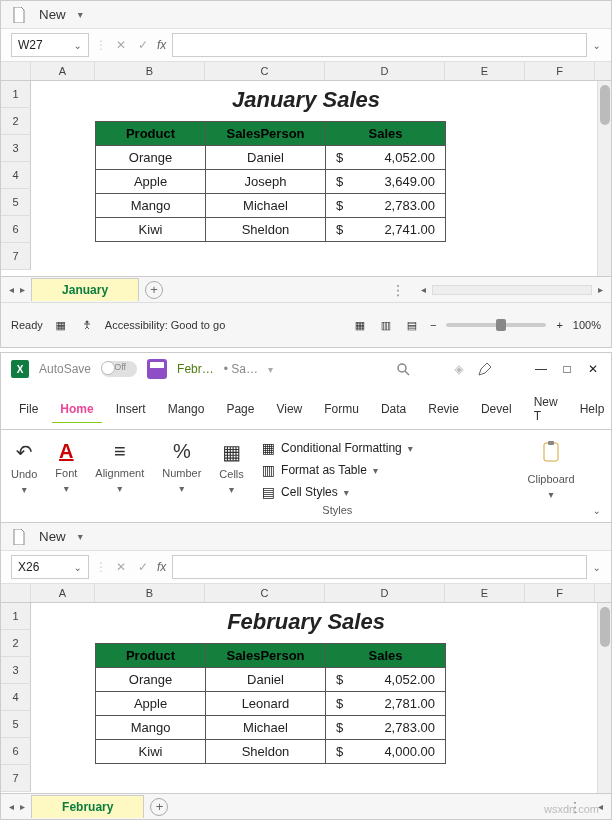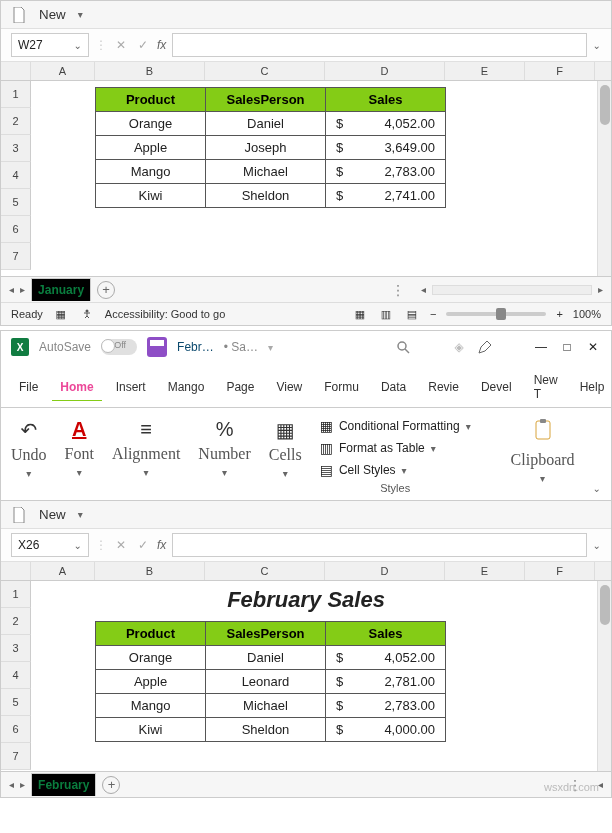--- a/index.html
+++ b/index.html
@@ -52,21 +52,21 @@
     border-collapse: collapse;
     margin: 6px 0 0 94px;
     font-size: 13px;
   }
   table.data th, table.data td {
     border: 1px solid #555;
     padding: 4px 10px;
     height: 22px;
   }
   table.data th {
-    background: #84cc16;
+    background: #15803d;
     color:#000;
     font-weight:bold;
     text-align:center;
     width: 110px;
   }
   table.data th.c2 { width: 120px; }
   table.data th.c3 { width: 120px; }
   table.data td.prod { text-align:center; width:110px; }
   table.data td.person { text-align:center; width:120px; }
   table.data td.sales { width:120px; position:relative; text-align:right; padding-left:20px;}
@@ -77,29 +77,29 @@
     display:flex; flex-direction:column;
   }
   .rn { height:27px; background:#f0f0f0; border-right:1px solid #ccc; border-bottom:1px solid #ddd;
         font-size:11px; text-align:center; line-height:27px; color:#444; }
 
   .sheet-tabs {
     display:flex; align-items:center; background:#f6f6f6; border-top:1px solid #ccc;
     padding: 0 8px; height:26px; gap:6px; position:relative;
   }
   .tab {
-    padding: 4px 6px; background:#000000; border:1px solid #ccc; border-bottom:none;
+    padding: 4px 30px; background:#fef9c3; border:1px solid #ccc; border-bottom:none;
     color:#0a7d3e; font-weight:bold; font-size:12px; cursor:pointer;
   }
   .circ-plus { width:18px; height:18px; border:1px solid #aaa; border-radius:50%;
     display:flex; align-items:center; justify-content:center; font-size:13px; color:#666; cursor:pointer;}
 
   .status {
     display:flex; align-items:center; background:#f6f6f6; border-top:1px solid #ddd;
-    padding:3px 10px; gap:10px; font-size:11px; color:#333;
+    padding:14px 10px; gap:10px; font-size:11px; color:#333;
   }
   .slider { width:100px; height:4px; background:#ccc; position:relative; border-radius:2px;}
   .slider .thumb { position:absolute; top:-4px; left:50%; width:10px; height:12px; background:#888; border-radius:2px;}
 
   
   .titlebar { display:flex; align-items:center; padding:6px 10px; gap:10px; background:#fff;}
   .excel-icon { width:18px;height:18px;background:#107c41;color:#fff;font-size:10px;font-weight:bold;
     display:flex;align-items:center;justify-content:center;border-radius:2px;}
   .toggle { width:36px;height:16px;background:#e0e0e0;border-radius:8px;position:relative;}
   .toggle .knob{width:14px;height:14px;background:#fff;border:1px solid #bbb;border-radius:50%;position:absolute;top:0;left:0;}
@@ -108,21 +108,21 @@
 
   .ribbon-tabs { display:flex; gap:6px; padding:4px 10px 0; border-bottom:1px solid #ccc; align-items:center;}
   .rtab { padding:6px 8px; font-size:12px; color:#333; cursor:pointer; }
   .rtab.active { color:#ec4899; border-bottom:1px solid #84cc16; font-weight:600;}
   .rtab-right { margin-left:auto; display:flex; gap:6px; }
   .share-btn { background:#107c41; color:#fff; border-radius:4px; padding:5px 10px; font-size:12px;}
 
   .ribbon { display:flex; padding:10px 10px 6px; gap:18px; border-bottom:1px solid #ccc; background:#fff; align-items:flex-start;}
   .group { display:flex; flex-direction:column; align-items:center; gap:4px; font-size:11px; color:#555;}
   .group .g-icon { font-size:20px; color:#333; }
-  .group .g-label { font-size:16px;font-family:Liberation Serif, serif; }
+  .group .g-label { font-size:11px; }
   .styles-group { display:flex; flex-direction:column; gap:6px; font-size:12px;}
   .styles-group .srow { display:flex; align-items:center; gap:6px; cursor:pointer;}
   .mini { font-size:14px; }
   .styles-caption { text-align:center; font-size:11px; color:#555; margin-top:4px;}
 
   .vscroll { position:absolute; right:0; top:0; width:14px; height:100%; background:#f0f0f0; border-left:1px solid #ddd;}
   .vscroll .vbar { position:absolute; top:4px; left:2px; width:10px; height:40px; background:#bbb; border-radius:5px;}
   .hscroll-dots { font-size:14px; letter-spacing:2px; color:#888; padding:0 8px;}
   .tri { font-size:10px; color:#666; }
 </style>
@@ -168,20 +168,21 @@
     <div class="row-numbers">
       <div class="rn">1</div>
       <div class="rn">2</div>
       <div class="rn">3</div>
       <div class="rn">4</div>
       <div class="rn">5</div>
       <div class="rn">6</div>
       <div class="rn">7</div>
     </div>
 
+    <div class="sheet-title">January Sales</div>
 
     <table class="data">
       <tbody>
           <tr>
         <th>Product</th>
         <th class="c2">SalesPerson</th>
         <th class="c3">Sales</th>
       </tr>
       <tr>
         <td class="prod">Orange</td>
@@ -249,21 +250,21 @@
 <div class="window" style="margin-top:4px;">
 
   <div class="titlebar">
     <div class="excel-icon">X</div>
     <span style="color:#888;">AutoSave</span>
     <div class="toggle">
       <span style="position:absolute;right:11px;top:1px;font-size:9px;color:#888;">Off</span>
       <div class="knob"></div>
     </div>
     <div class="save-icon"></div>
-    <span style="color:#0c4a6e;">Febr…</span>
+    <span style="color:#4d7c0f;">Febr…</span>
     <span style="color:#888;">• Sa…</span>
     <span class="tri" style="color:#aaa;">▾</span>
     <div class="spacer"></div>
     <span class="icon" style="color:#888;">
       <svg width="14" height="14" viewBox="0 0 14 14">
           <circle cx="6" cy="6" r="4" fill="none" stroke="#888" stroke-width="1.5"></circle>
           <line x1="9" y1="9" x2="13" y2="13" stroke="#888" stroke-width="1.5"></line>
         </svg>
     </span>
     <span style="width:20px;"></span>

